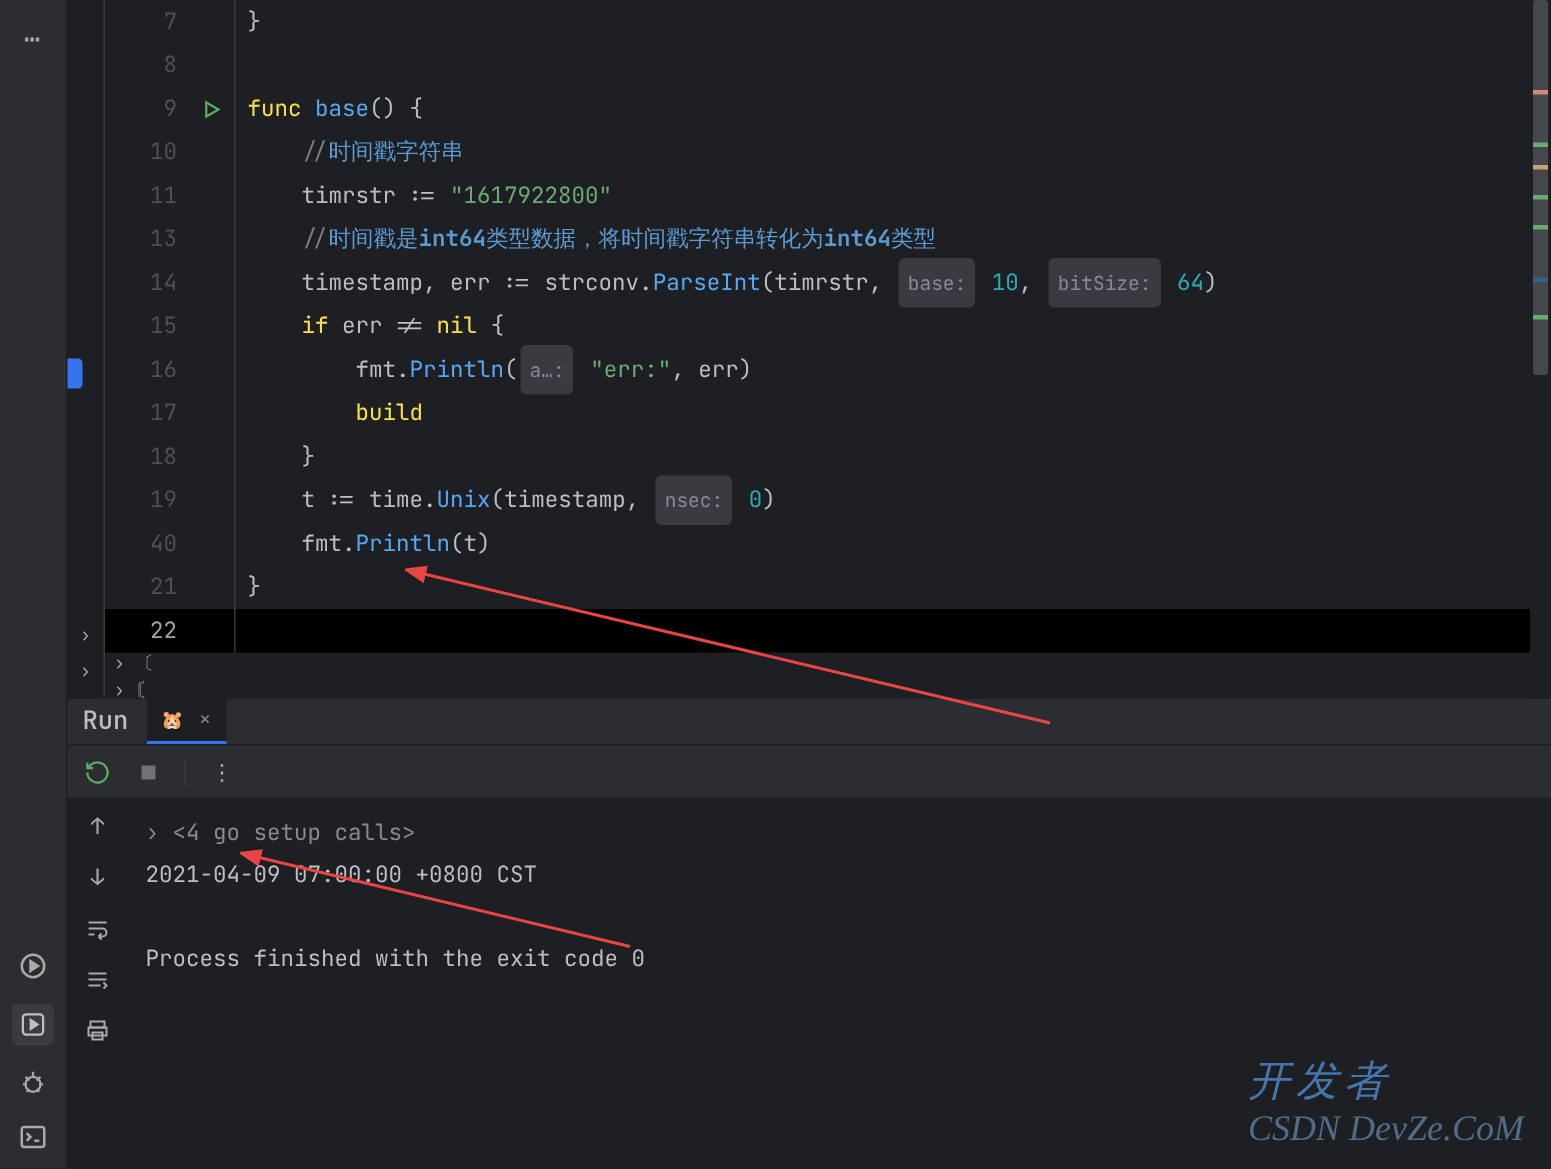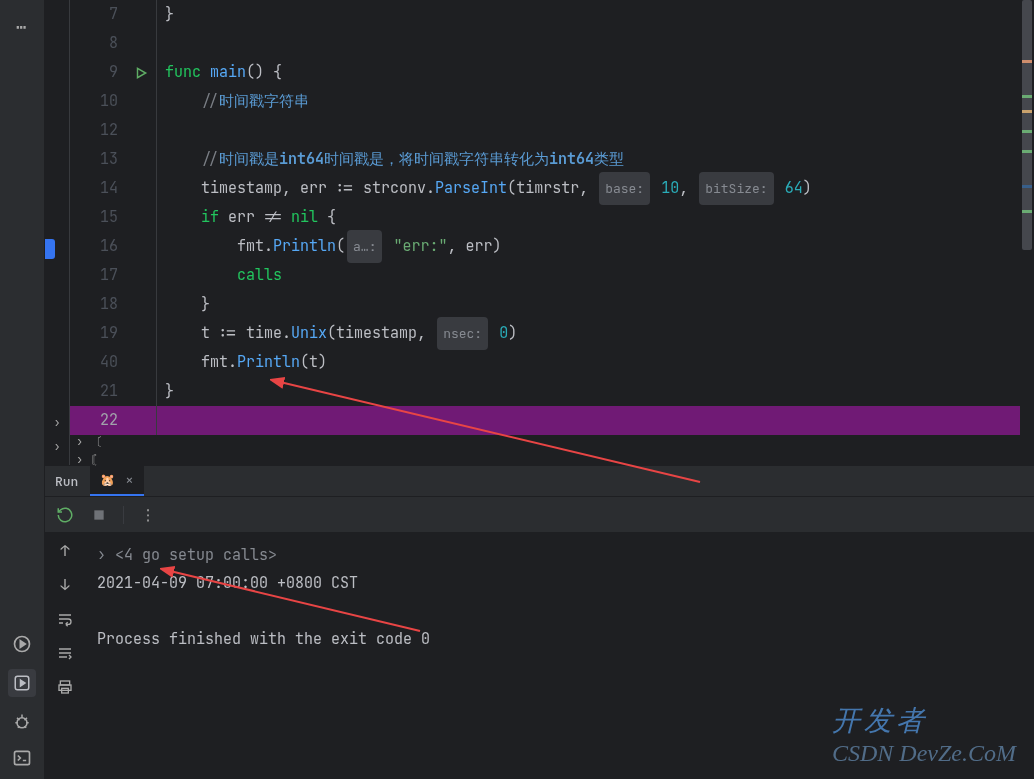--- a/index.html
+++ b/index.html
@@ -72,23 +72,23 @@
   display: flex;
   align-items: center;
   justify-content: center;
 }
 .code-content {
   flex: 1;
   white-space: pre;
   padding-left: 8px;
   border-left: 1px solid #383A3E;
 }
-.current-line { background: #701a75; }
+.current-line { background: #000000; }
 .current-line .line-number { color: #A1A3AB; }
-.kw { color: #22c55e; }
+.kw { color: #fde047; }
 .fn { color: #56A8F5; }
 .str { color: #6AAB73; }
 .num { color: #2AACB8; }
 .comment { color: #7A7E85; }
 .comment-hl { color: #5A9BD4; font-weight: normal; }
 .ident { color: #BCBEC4; }
 .paren { color: #BCBEC4; }
 .hint {
   background: #393B40;
   color: #868A91;
@@ -112,21 +112,21 @@
 .run-header {
   height: 32px;
   background: #2B2D30;
   display: flex;
   align-items: center;
   border-top: 1px solid #1E1F22;
   border-bottom: 1px solid #1E1F22;
   padding-left: 10px;
   gap: 12px;
 }
-.run-label { color: #BCBEC4; font-size: 13px; font-weight: 500; }
+.run-label { color: #BCBEC4; font-size: 17px; font-weight: 500; }
 .tab {
   display: flex;
   align-items: center;
   gap: 6px;
   height: 100%;
   padding: 0 10px;
   background: #1E1F22;
   border-bottom: 2px solid #3574F0;
   color: #BCBEC4;
   font-size: 13px;
@@ -235,56 +235,56 @@
             <div class="run-gutter"></div>
             <div class="code-content"></div>
           </div>
           <div class="code-line">
             <div class="line-number">9</div>
             <div class="run-gutter">
               <svg width="14" height="14" viewBox="0 0 24 24">
                 <polygon points="6,4 20,12 6,20" fill="none" stroke="#5FAD65" stroke-width="2.5"></polygon>
               </svg>
             </div>
-            <div class="code-content"><span class="kw">func </span><span class="fn">main</span><span class="paren">() {</span></div>
+            <div class="code-content"><span class="kw">func </span><span class="fn">base</span><span class="paren">() {</span></div>
           </div>
           <div class="code-line">
             <div class="line-number">10</div>
             <div class="run-gutter"></div>
             <div class="code-content"><span>    </span><span class="comment">//</span><span class="comment-hl">时间戳字符串</span></div>
           </div>
           <div class="code-line">
-            <div class="line-number">12</div>
-            <div class="run-gutter"></div>
-            <div class="code-content"></div>
+            <div class="line-number">11</div>
+            <div class="run-gutter"></div>
+            <div class="code-content"><span class="ident">    timrstr </span><span class="ident">:=</span><span> </span><span class="str">"1617922800"</span></div>
           </div>
           <div class="code-line">
             <div class="line-number">13</div>
             <div class="run-gutter"></div>
-            <div class="code-content"><span>    </span><span class="comment">//</span><span class="comment-hl">时间戳是</span><span class="comment-hl" style="font-weight: bold;">int64</span><span class="comment-hl">时间戳是，将时间戳字符串转化为</span><span class="comment-hl" style="font-weight: bold;">int64</span><span class="comment-hl">类型</span></div>
+            <div class="code-content"><span>    </span><span class="comment">//</span><span class="comment-hl">时间戳是</span><span class="comment-hl" style="font-weight: bold;">int64</span><span class="comment-hl">类型数据，将时间戳字符串转化为</span><span class="comment-hl" style="font-weight: bold;">int64</span><span class="comment-hl">类型</span></div>
           </div>
           <div class="code-line">
             <div class="line-number">14</div>
             <div class="run-gutter"></div>
             <div class="code-content"><span class="ident">    timestamp</span><span class="paren">, </span><span class="ident">err </span><span class="ident">:=</span><span class="ident"> strconv</span><span class="paren">.</span><span class="fn">ParseInt</span><span class="paren">(</span><span class="ident">timrstr</span><span class="paren">, </span><span class="hint">base:</span><span> </span><span class="num">10</span><span class="paren">, </span><span class="hint">bitSize:</span><span> </span><span class="num">64</span><span class="paren">)</span></div>
           </div>
           <div class="code-line">
             <div class="line-number">15</div>
             <div class="run-gutter"></div>
             <div class="code-content"><span>    </span><span class="kw">if </span><span class="ident">err </span><span class="ident">!=</span><span> </span><span class="kw">nil </span><span class="paren">{</span></div>
           </div>
           <div class="code-line">
             <div class="line-number">16</div>
             <div class="run-gutter"></div>
             <div class="code-content"><span class="ident">        fmt</span><span class="paren">.</span><span class="fn">Println</span><span class="paren">(</span><span class="hint">a…:</span><span> </span><span class="str">"err:"</span><span class="paren">, </span><span class="ident">err</span><span class="paren">)</span></div>
           </div>
           <div class="code-line">
             <div class="line-number">17</div>
             <div class="run-gutter"></div>
-            <div class="code-content"><span>        </span><span class="kw">calls</span></div>
+            <div class="code-content"><span>        </span><span class="kw">build</span></div>
           </div>
           <div class="code-line">
             <div class="line-number">18</div>
             <div class="run-gutter"></div>
             <div class="code-content"><span class="paren">    }</span></div>
           </div>
           <div class="code-line">
             <div class="line-number">19</div>
             <div class="run-gutter"></div>
             <div class="code-content"><span class="ident">    t </span><span class="ident">:=</span><span class="ident"> time</span><span class="paren">.</span><span class="fn">Unix</span><span class="paren">(</span><span class="ident">timestamp</span><span class="paren">, </span><span class="hint">nsec:</span><span> </span><span class="num">0</span><span class="paren">)</span></div>

